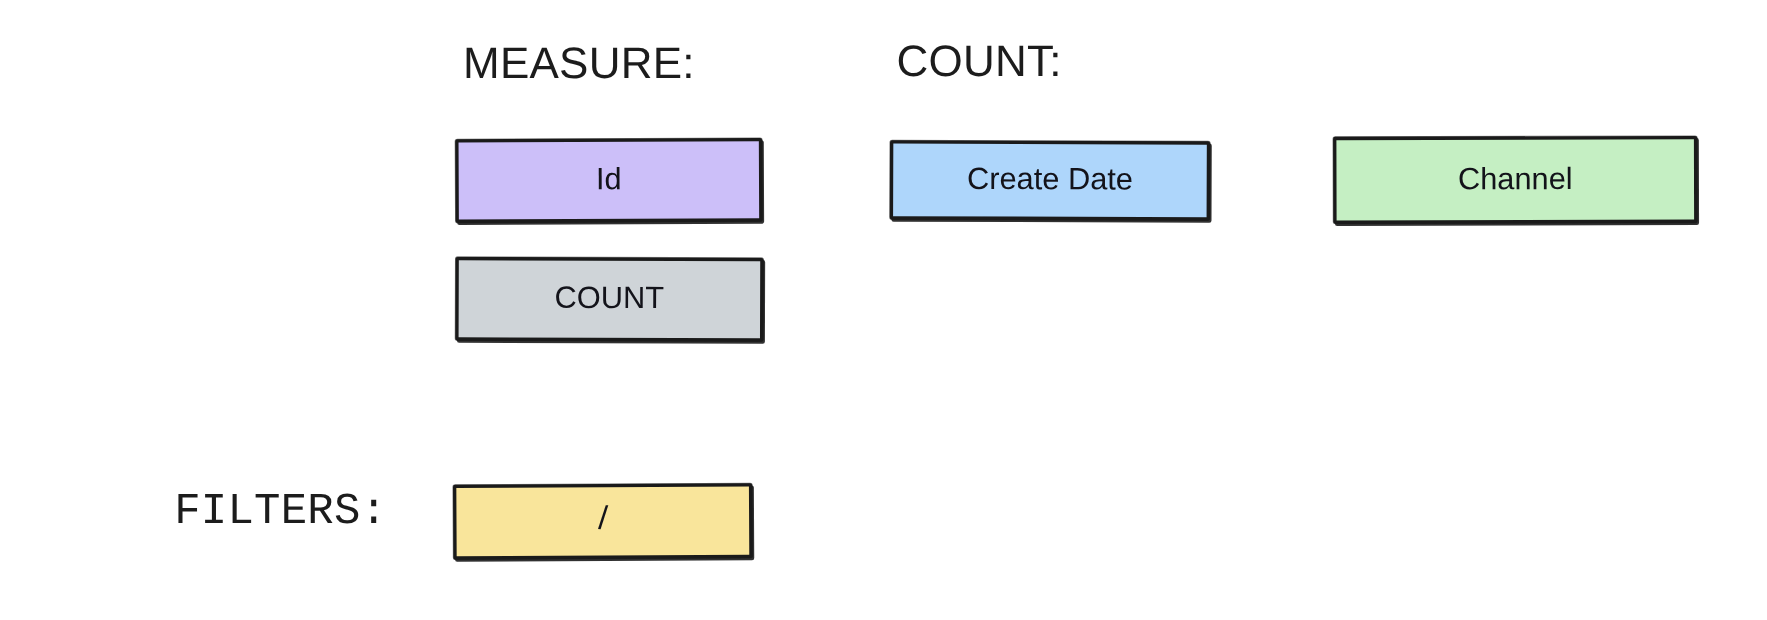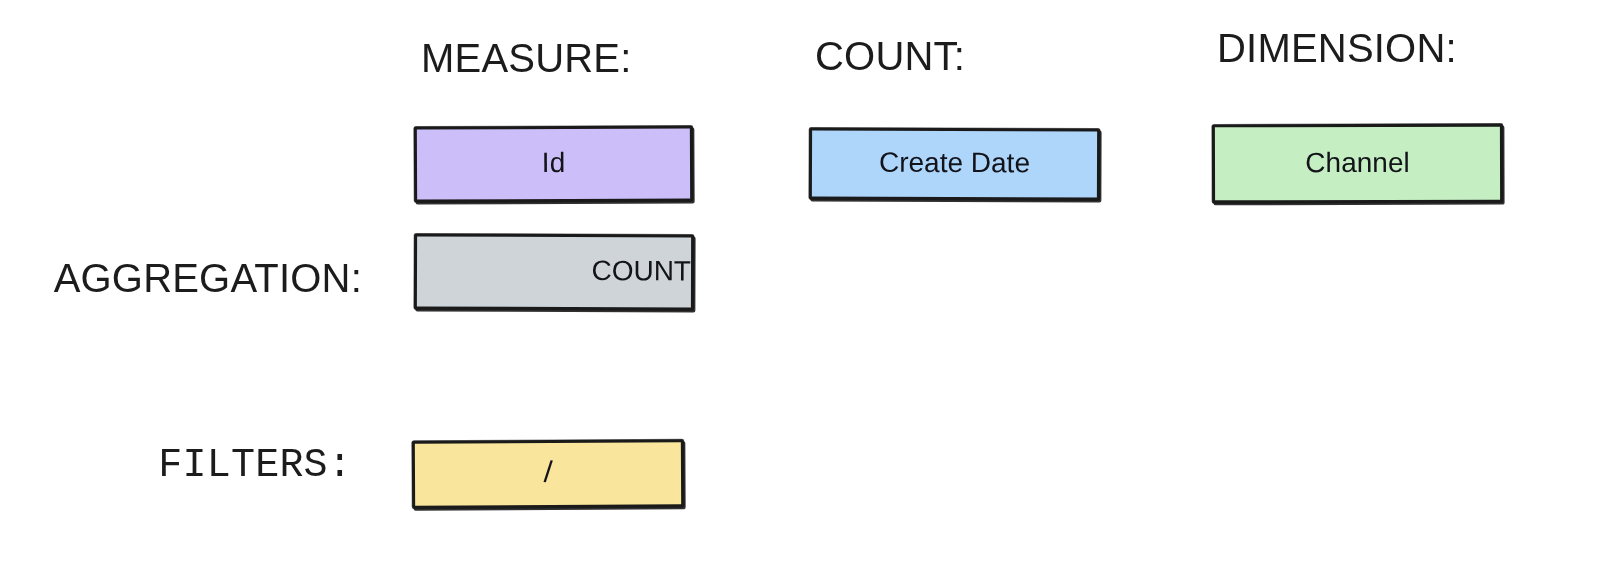--- a/index.html
+++ b/index.html
@@ -63,52 +63,50 @@
   }
   .chip .chip-text {
     display: block;
     transform: translateY(-1px);
   }
 
   
   .chip.w1 { transform: rotate(-0.25deg); }
   .chip.w2 { transform: rotate(0.2deg); }
   .chip.w3 { transform: rotate(-0.15deg); }
-  .chip.w4 { transform: rotate(0.18deg); justify-content: flex-end; }
+  .chip.w4 { transform: rotate(0.18deg); }
   .chip.w5 { transform: rotate(-0.3deg); }
 
   .chip.slash .chip-text {
     font-size: 30px;
     transform: translateY(-2px) rotate(3deg);
   }
 </style>
 </head>
 <body>
 
 <div id="canvas">
 
   <div class="col-label" style="left:421px; top:38px;">MEASURE:</div>
 
   <div class="col-label" style="left:815px; top:36px;">COUNT:</div>
 
-  <div class="col-label" style="left:1217px; top:28px;">DIMENSION:</div>
 
   <div class="chip w1" style="left:414px; top:126px; width:279px; height:76px; background:#CCBFF9;">
     <span class="chip-text">Id</span>
   </div>
 
   <div class="chip w2" style="left:809px; top:128px; width:291px; height:72px; background:#AED6FB;">
     <span class="chip-text">Create Date</span>
   </div>
 
-  <div class="chip w3" style="left:1212px; top:124px; width:291px; height:79px; background:#C5EFC3;">
+  <div class="chip w3" style="left:1212px; top:124px; width:331px; height:79px; background:#C5EFC3;">
     <span class="chip-text">Channel</span>
   </div>
 
-  <div class="row-label" style="left:0px; top:258px; width:362px;">AGGREGATION:</div>
 
   <div class="chip w4" style="left:414px; top:234px; width:280px; height:76px; background:#CFD4D8;">
     <span class="chip-text">COUNT</span>
   </div>
 
   <div class="row-label" style="left:0px; top:446px; width:352px;font-family:Liberation Mono, monospace;">FILTERS:</div>
 
   <div class="chip w5 slash" style="left:412px; top:440px; width:272px; height:68px; background:#F9E59B;">
     <span class="chip-text">/</span>
   </div>

